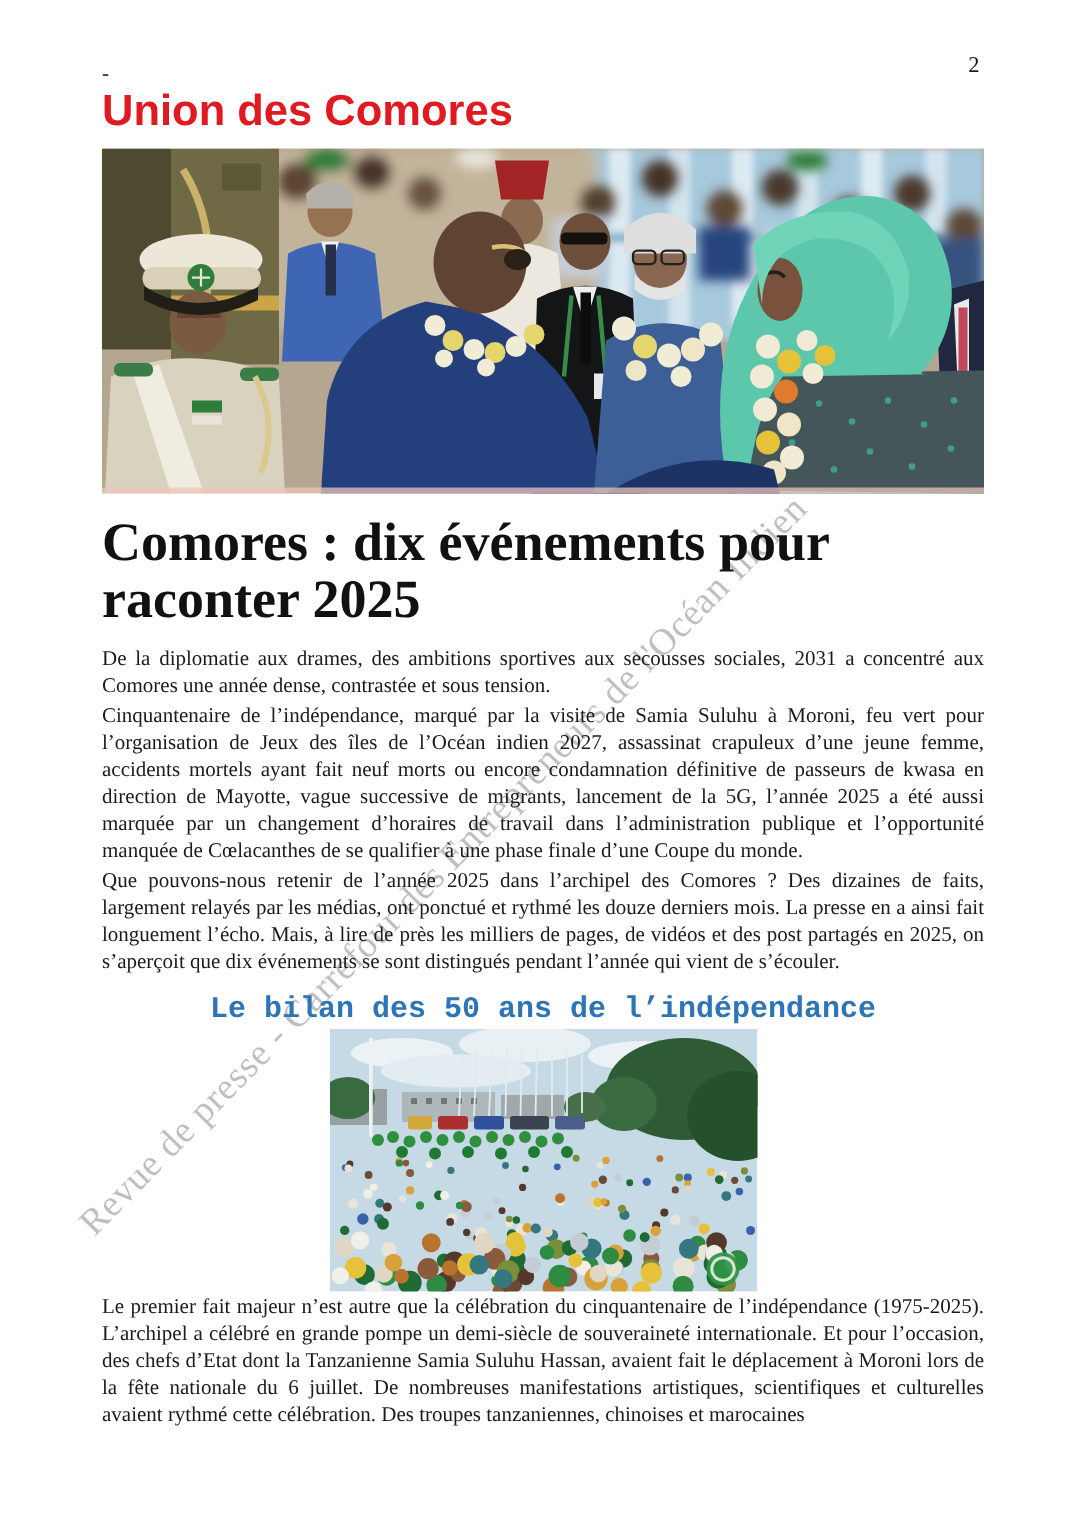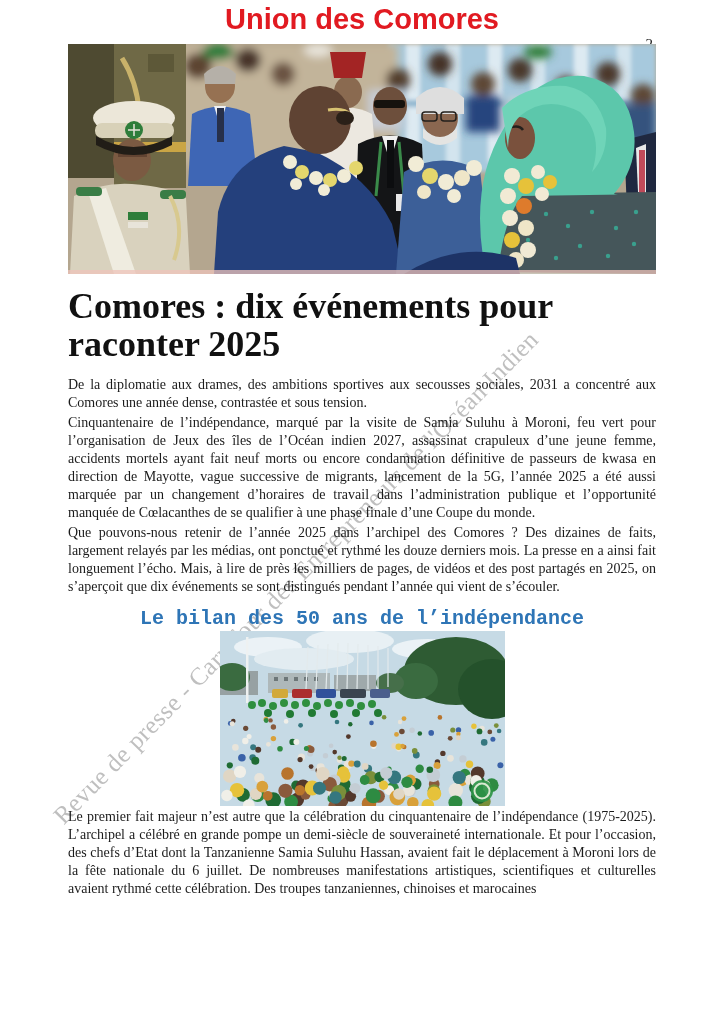--- a/index.html
+++ b/index.html
@@ -30,25 +30,24 @@
   }
   .hdr-pagenum{
     position:absolute;top:36px;right:71px;
     font-size:15px;z-index:2;
   }
   .content{
     position:relative;z-index:2;
     margin:0 68px;width:588px;
   }
   .country-title{
-    margin:0;
+    margin:0;padding-top:55px;
     font-family:"Liberation Sans", sans-serif;
     font-weight:bold;
     font-size:29px;line-height:38px;
-    text-align:center;
     color:#e11a21;
   }
   .top-photo-wrap{margin-top:6px;line-height:0;}
   .headline{
     margin:13px 0 0 0;
     font-family:"Liberation Serif", serif;
     font-weight:bold;
     font-size:36px;line-height:38px;
     color:#111111;
   }

